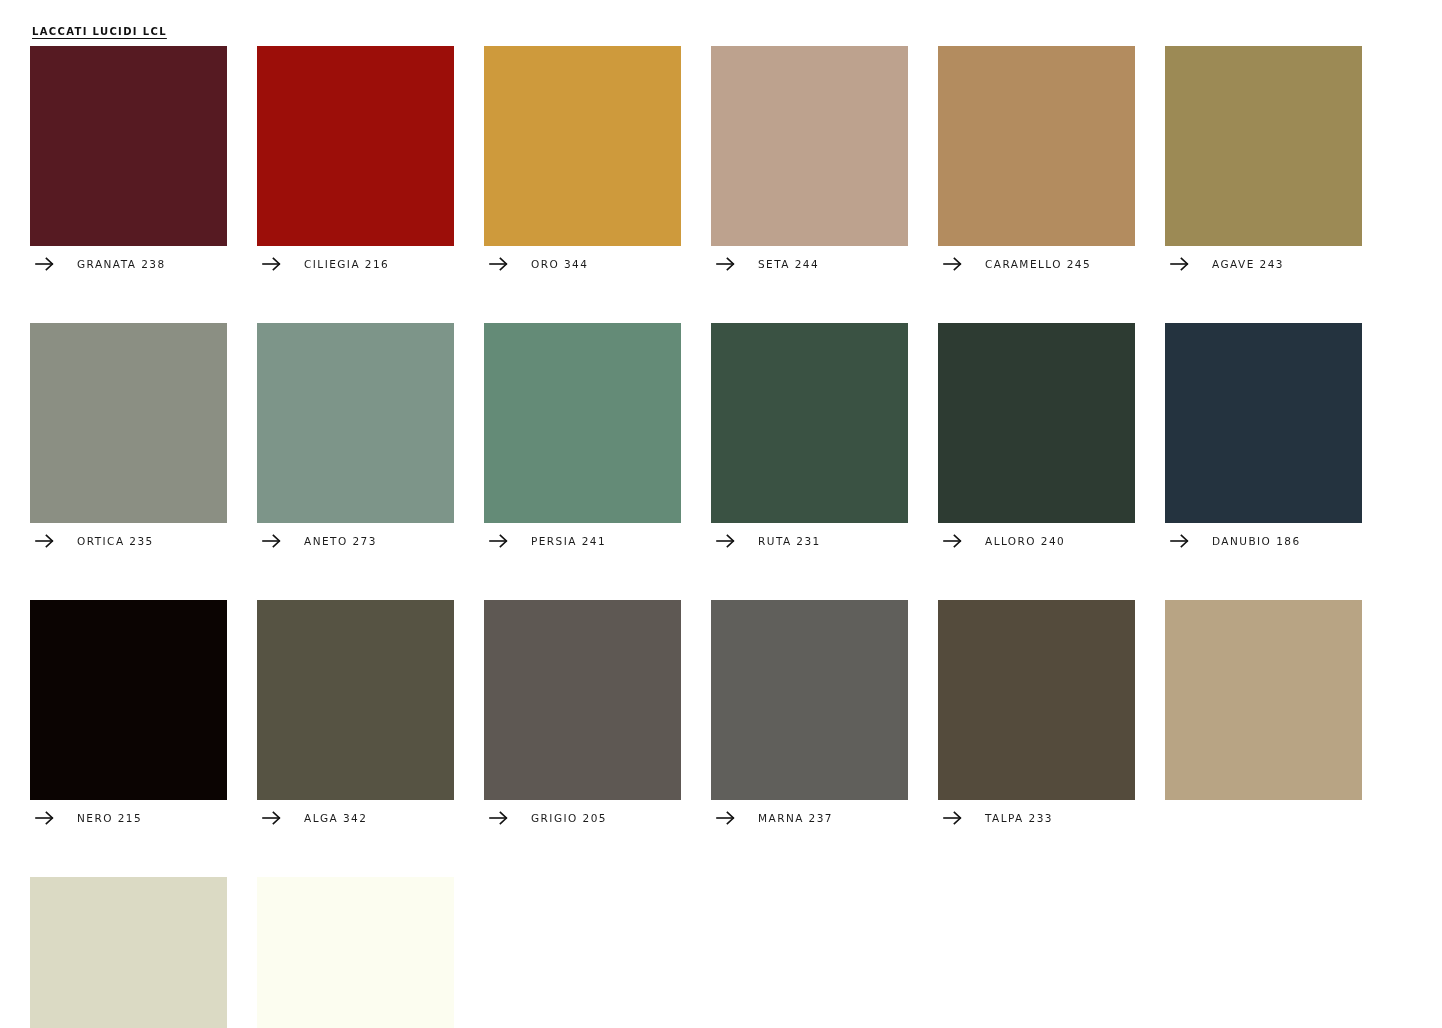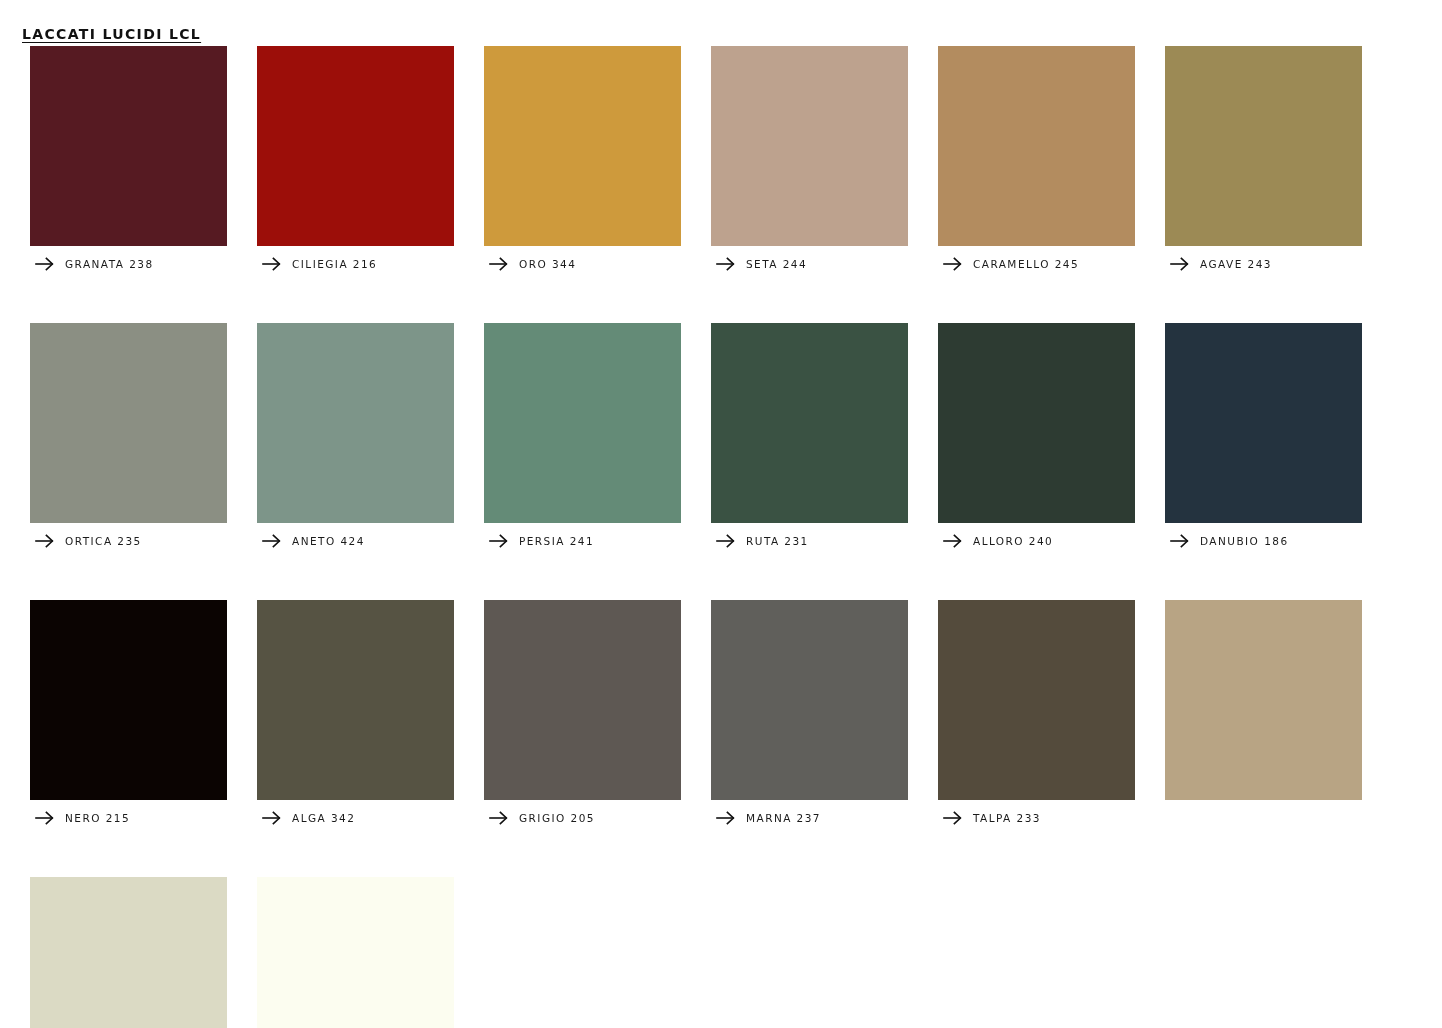--- a/index.html
+++ b/index.html
@@ -16,23 +16,23 @@
   }
   .page {
     position: relative;
     width: 1442px;
     height: 1028px;
     box-sizing: border-box;
     padding: 0;
   }
   .palette-title {
     position: absolute;
-    left: 22px;
+    left: 32px;
     top: 26px;
-    font-size: 14px;
+    font-size: 10px;
     font-weight: 700;
     letter-spacing: 1.35px;
     color: #111111;
     text-decoration: underline;
     text-underline-offset: 3px;
     text-decoration-thickness: 1.3px;
     white-space: nowrap;
   }
   .grid {
     position: absolute;
@@ -50,21 +50,21 @@
   .swatch-chip {
     width: 197px;
     height: 200px;
     display: block;
   }
   .swatch-caption {
     margin-top: 7px;
     height: 22px;
     display: flex;
     align-items: center;
-    gap: 4px;
+    gap: 16px;
   }
   .arrow-icon {
     width: 26px;
     height: 18px;
     flex: 0 0 26px;
     display: inline-flex;
     align-items: center;
     justify-content: flex-start;
     margin-left: 5px;
   }
@@ -173,21 +173,21 @@
       </div>
       <div class="swatch-cell">
         <div class="swatch-chip" style="background: rgb(125, 149, 137);"></div>
         <div class="swatch-caption">
           <span class="arrow-icon">
             <svg width="20" height="14" viewBox="0 0 20 14" aria-hidden="true">
               <path d="M1 7 H17" stroke="#111111" stroke-width="1.6" fill="none" stroke-linecap="square"></path>
               <path d="M11.4 1.4 L17.4 7 L11.4 12.6" stroke="#111111" stroke-width="1.6" fill="none" stroke-linecap="square" stroke-linejoin="miter"></path>
             </svg>
           </span>
-          <span class="swatch-label">ANETO 424</span>
+          <span class="swatch-label">ANETO 273</span>
         </div>
       </div>
       <div class="swatch-cell">
         <div class="swatch-chip" style="background: rgb(100, 139, 119);"></div>
         <div class="swatch-caption">
           <span class="arrow-icon">
             <svg width="20" height="14" viewBox="0 0 20 14" aria-hidden="true">
               <path d="M1 7 H17" stroke="#111111" stroke-width="1.6" fill="none" stroke-linecap="square"></path>
               <path d="M11.4 1.4 L17.4 7 L11.4 12.6" stroke="#111111" stroke-width="1.6" fill="none" stroke-linecap="square" stroke-linejoin="miter"></path>
             </svg>

